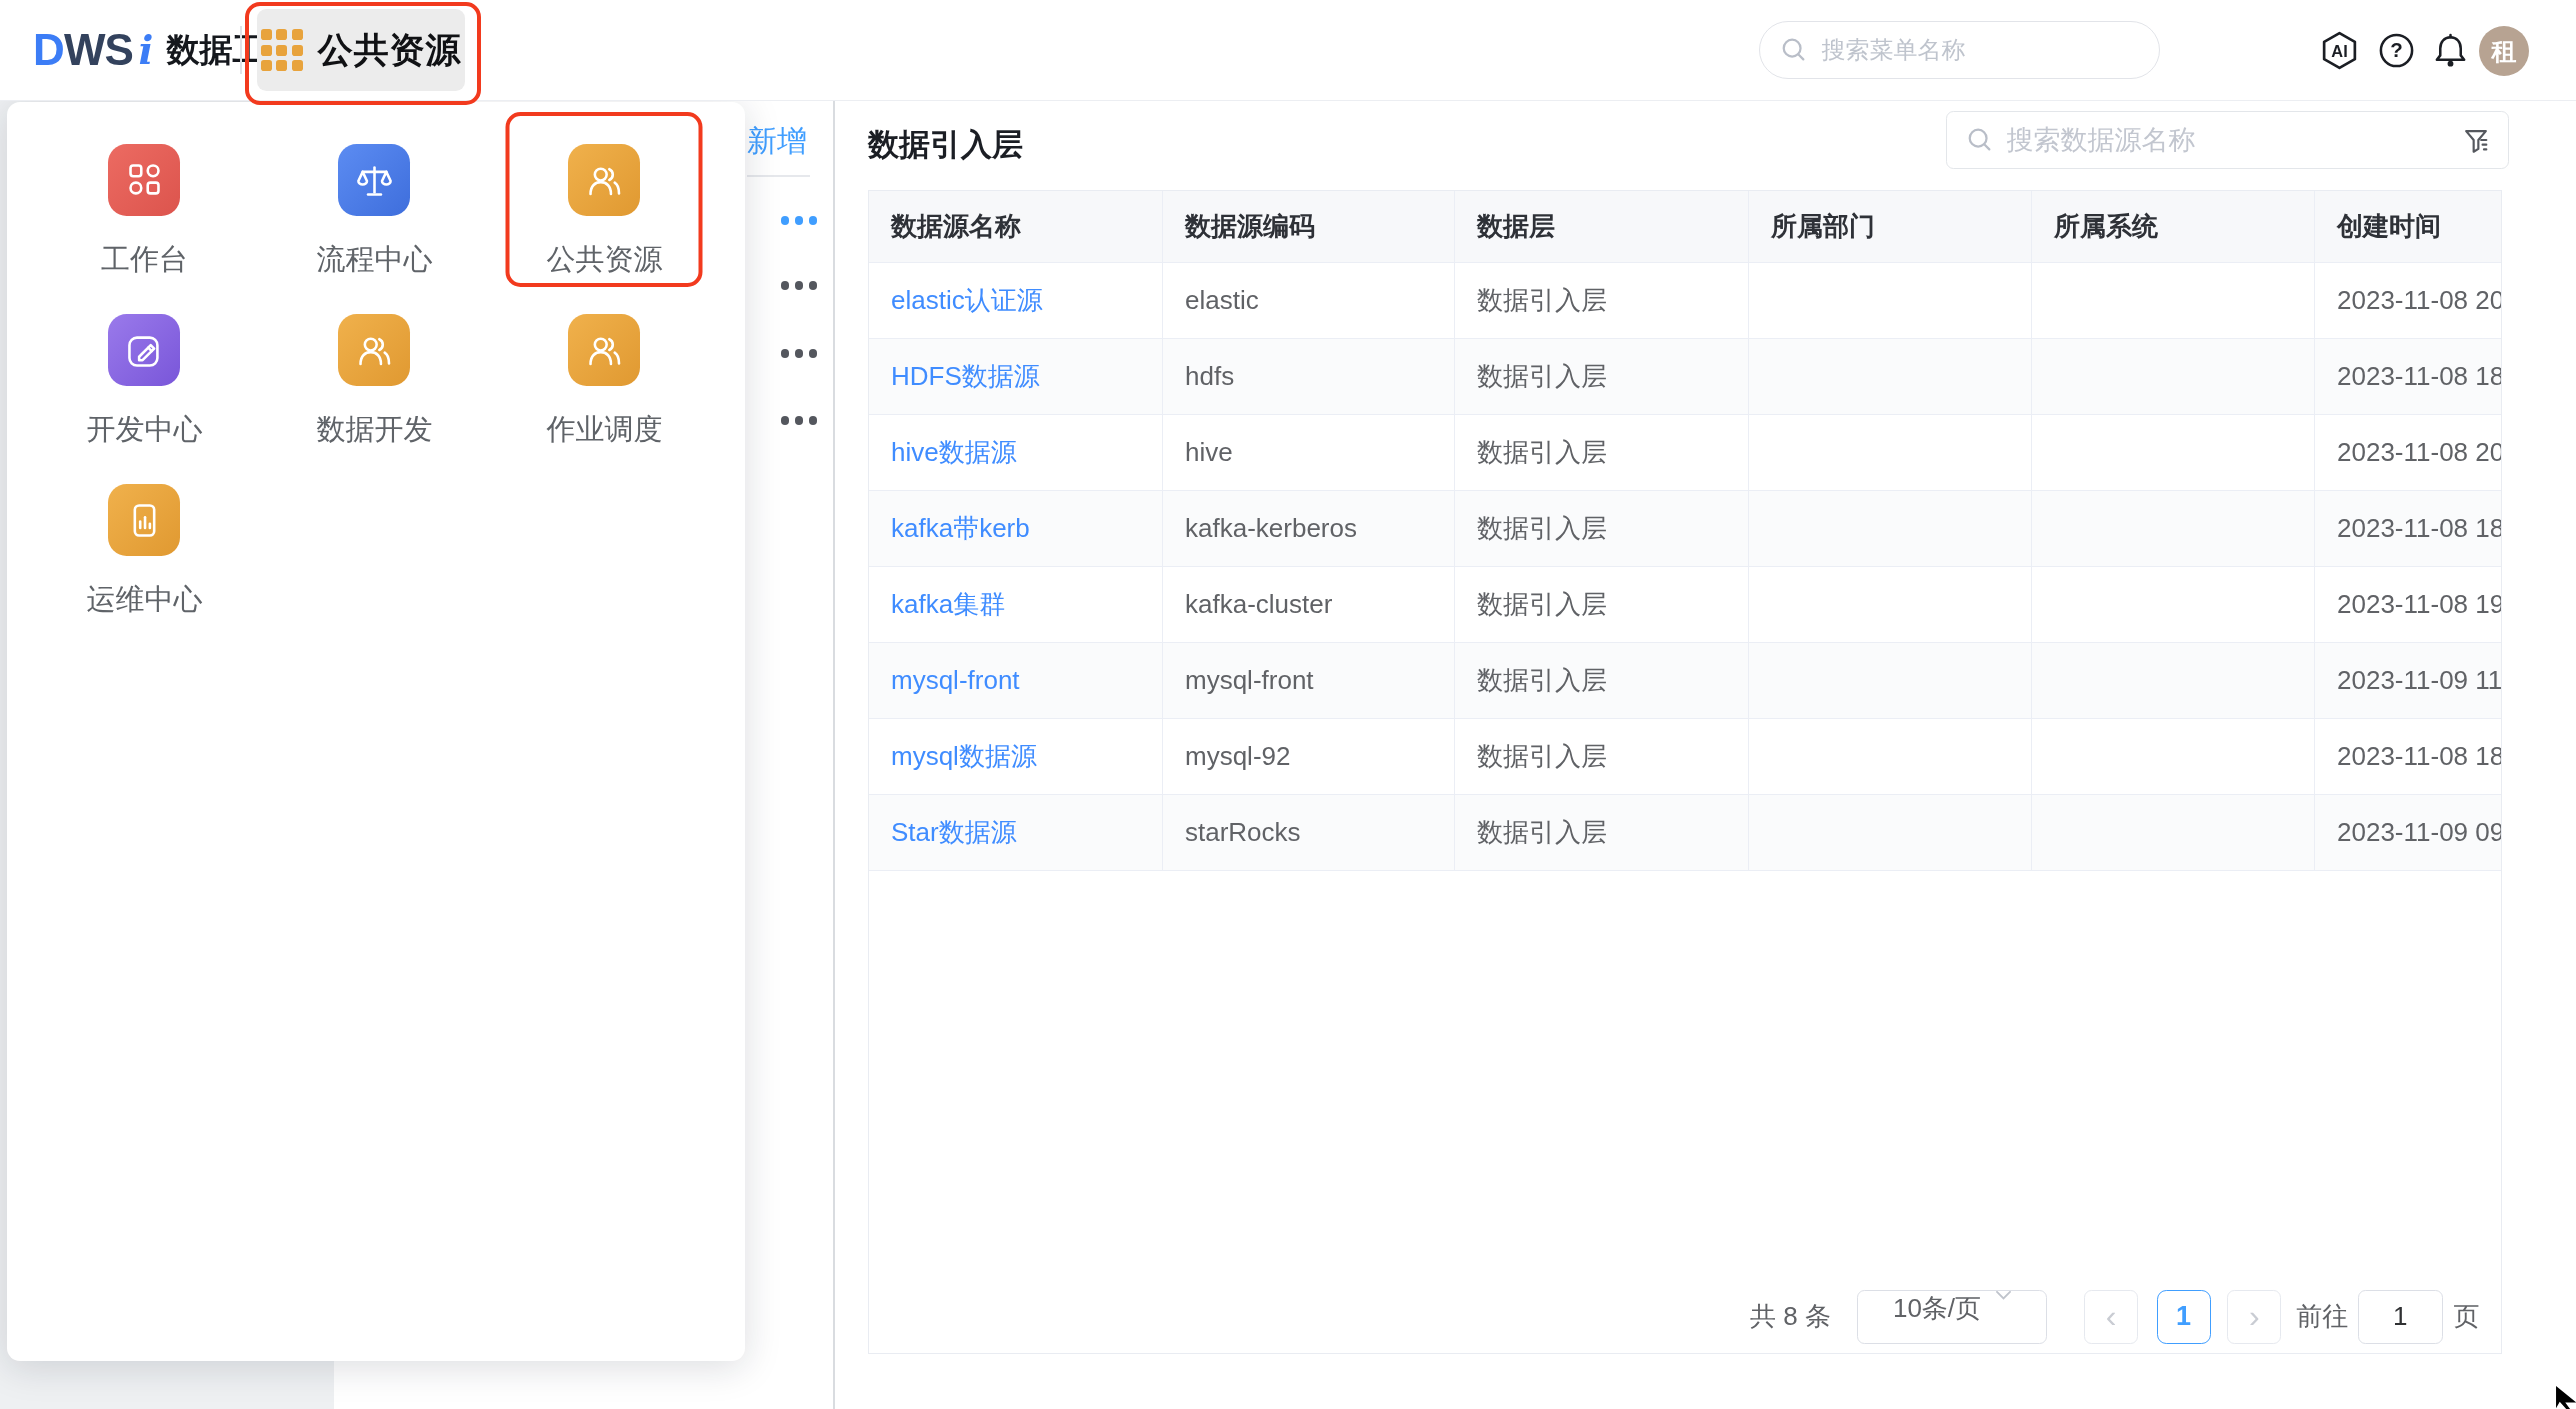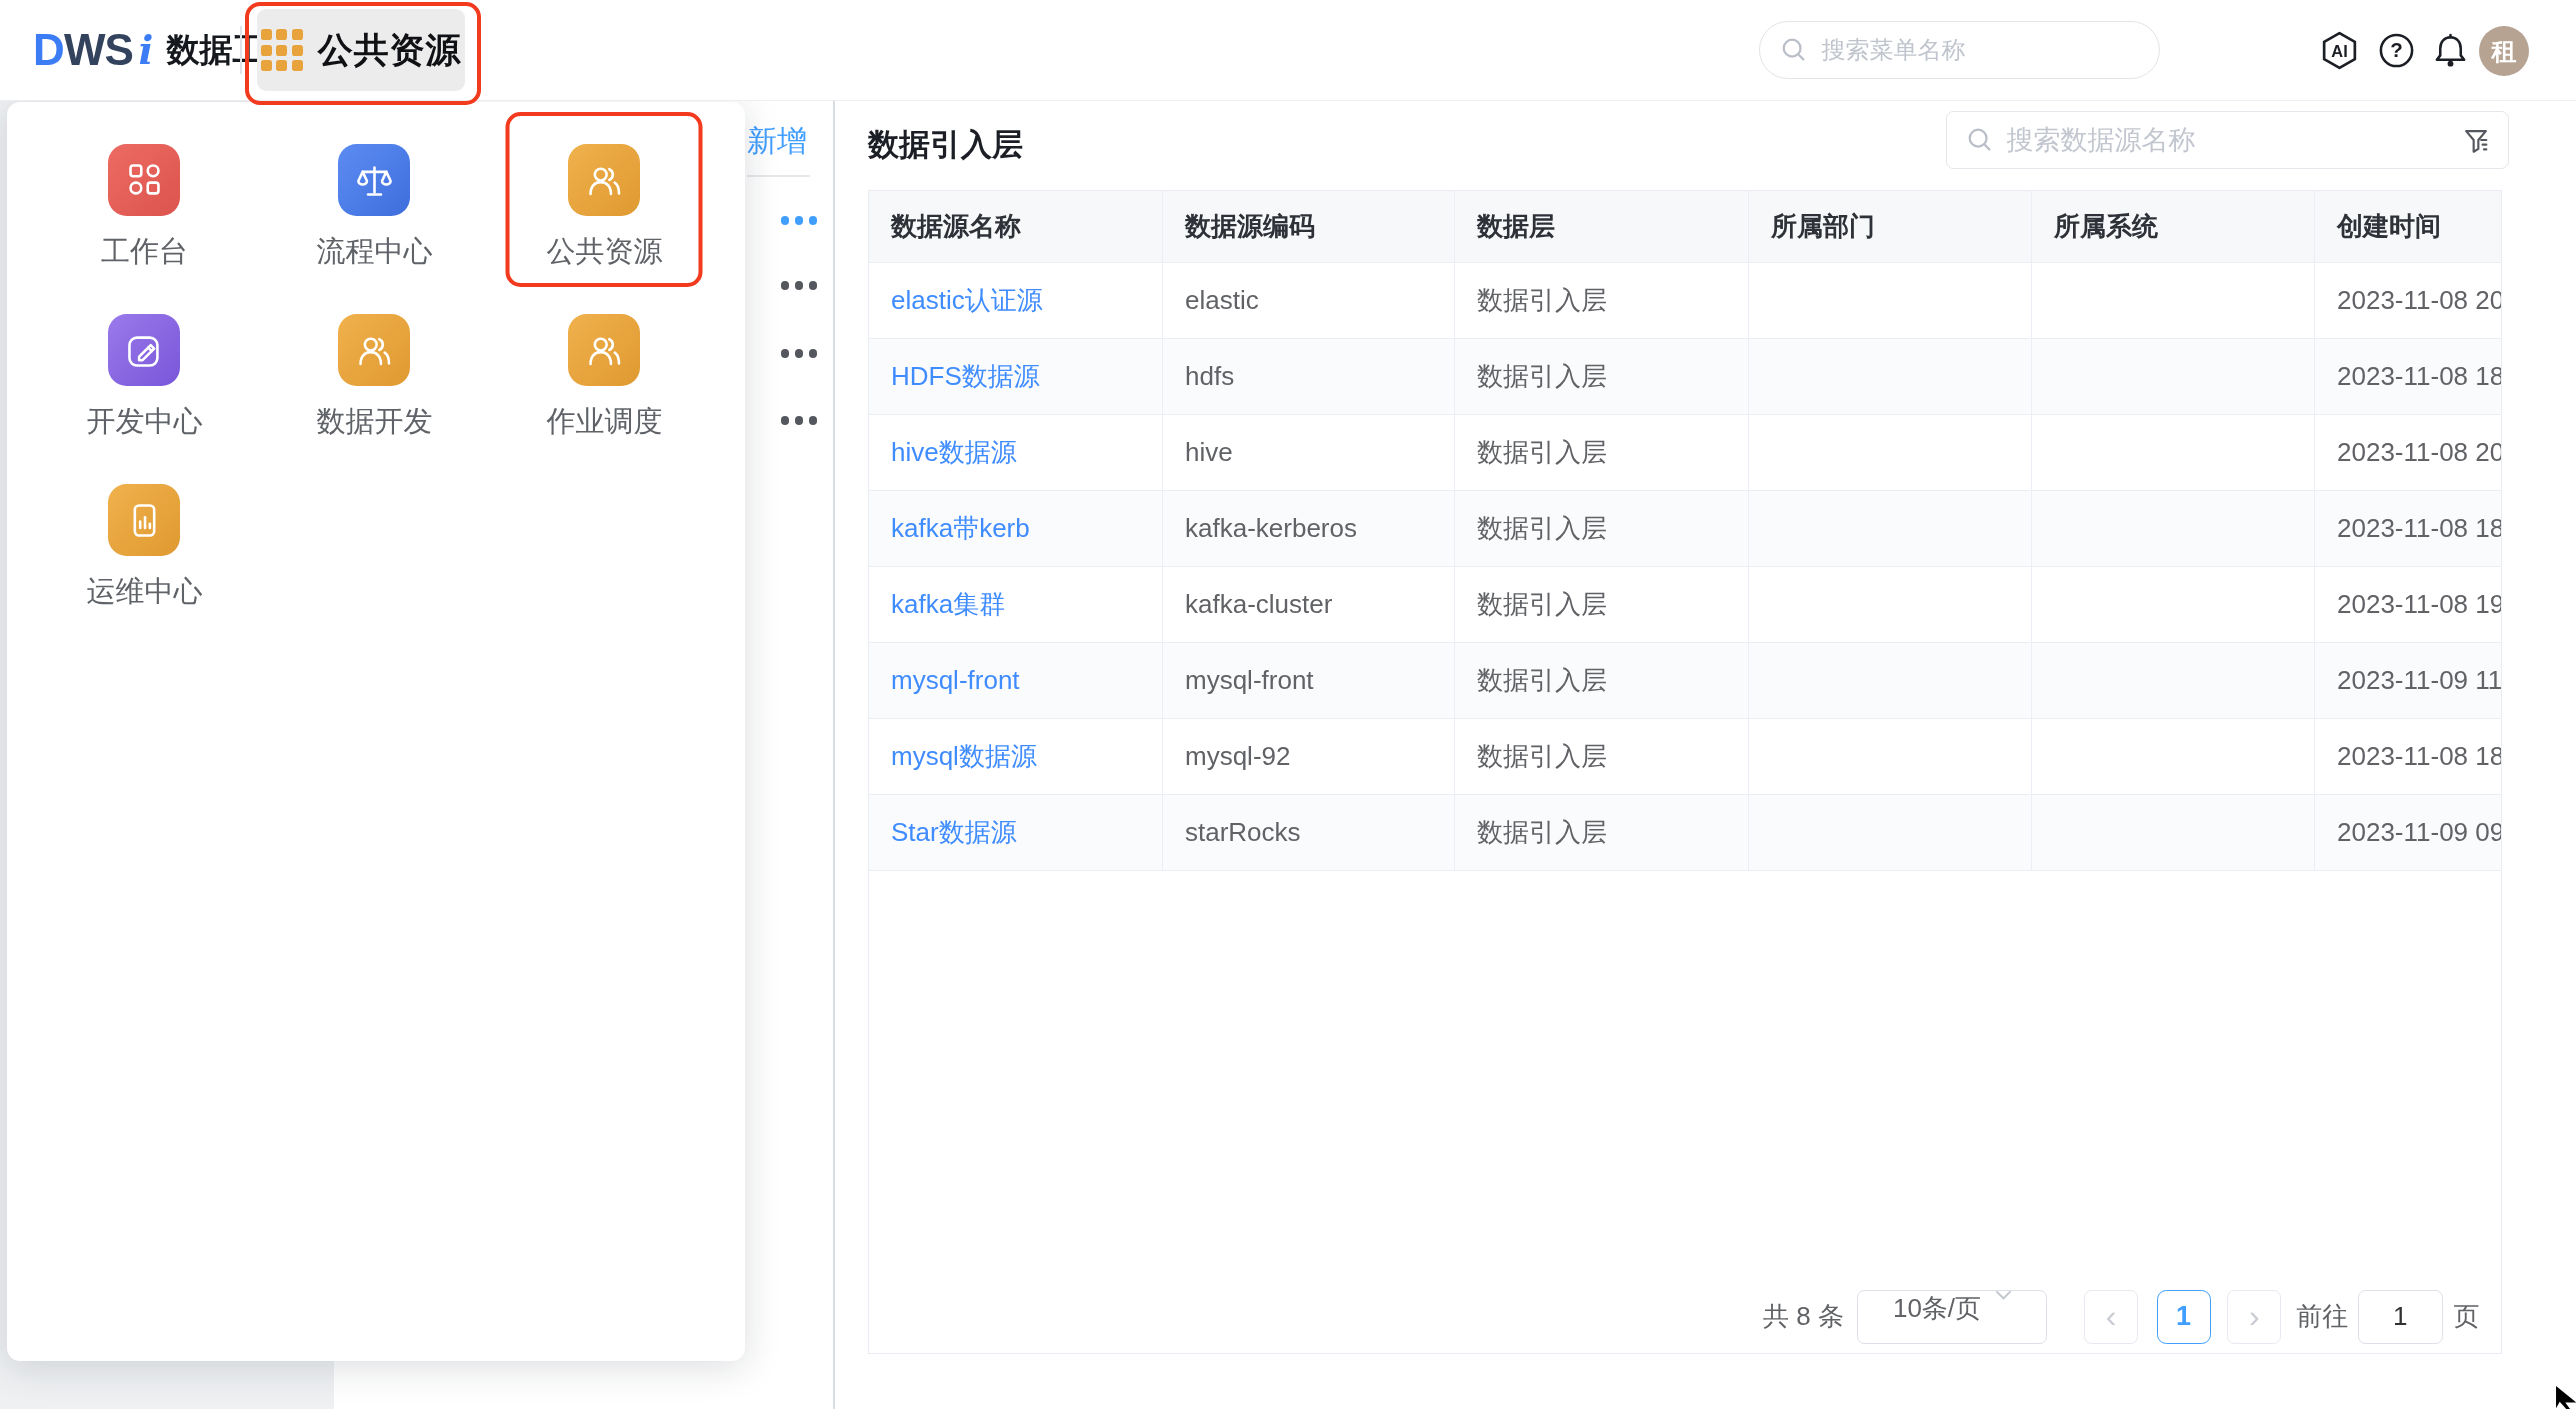--- a/index.html
+++ b/index.html
@@ -48,21 +48,21 @@
 
   
   .panel{position:absolute;left:7.4px;top:102px;width:738px;height:1259px;background:#fff;border-radius:13px;
          box-shadow:0 5.6px 37px rgba(20,30,50,.15);z-index:20;}
   .menu-grid{position:absolute;left:22px;top:42px;display:grid;grid-template-columns:repeat(3,230px);
              grid-auto-rows:170px;justify-items:center;}
   .menu-item{position:relative;display:flex;flex-direction:column;align-items:center;width:197px;}
   .menu-item .tile{width:72px;height:72px;border-radius:18.6px;display:flex;align-items:center;justify-content:center;}
   .menu-item .tile svg{width:43px;height:43px;stroke:#fff;fill:none;stroke-width:2.4;
                        stroke-linecap:round;stroke-linejoin:round;}
-  .menu-item .menu-label{margin-top:16px;font-size:29px;color:#5f6368;white-space:nowrap;}
+  .menu-item .menu-label{margin-top:24px;font-size:29px;color:#5f6368;white-space:nowrap;}
   .menu-item.hl::after{content:"";position:absolute;left:50%;transform:translateX(-50%);top:-32px;
                        width:197px;height:175px;border:4.6px solid #F23A1E;border-radius:15px;box-sizing:border-box;}
 
   
   .page-title{position:absolute;left:868px;top:124px;font-size:31px;font-weight:700;color:#1B1E24;}
   .tbl-search{position:absolute;left:1946px;top:111px;width:563px;height:58px;border:1.9px solid #e3e6ea;
               border-radius:7.4px;display:flex;align-items:center;padding:0 16.7px 0 18.6px;box-sizing:border-box;}
   .tbl-search input{border:none;outline:none;font-size:27px;color:#303133;flex:1;background:transparent;
                     font-family:inherit;min-width:0;}
   .tbl-search input::placeholder{color:#c2c6cf;}
@@ -78,21 +78,21 @@
   .dtable tr.even td{background:#fafbfc;}
   .dtable td .lnk{color:#3F8CFF;cursor:pointer;margin-top:40px;}
   .dtable th:nth-child(1){width:271px;}
   .dtable th:nth-child(2){width:269px;}
   .dtable th:nth-child(3){width:271px;}
   .dtable th:nth-child(4){width:260px;}
   .dtable th:nth-child(5){width:260px;}
 
   
   .pager{position:absolute;right:21.4px;bottom:9.3px;display:flex;align-items:center;font-size:26px;color:#606266;}
-  .pager .total{margin-right:13px;}
+  .pager .total{margin-right:26px;}
   .psel{width:190px;height:54px;border:0.9px solid #dcdfe6;border-radius:7.4px;display:flex;align-items:flex-start;
         justify-content:center;gap:15px;margin-right:37px;box-sizing:border-box;color:#606266;}
   .pbtn{width:54px;height:54px;border:0.9px solid #e6e9ef;border-radius:7.4px;display:flex;align-items:center;
         justify-content:center;font-size:32px;color:#c9ccd3;box-sizing:border-box;background:#fff;}
   .pbtn.prev{margin-right:18.6px;} .pbtn.next{margin-right:15px;}
   .pcur{width:54px;height:54px;border:1.9px solid #409EFF;border-radius:9.3px;display:flex;align-items:center;
         justify-content:center;font-size:27px;font-weight:600;color:#409EFF;box-sizing:border-box;margin-right:16.7px;}
   .goto{margin-right:9.3px;}
   .ginput{width:85px;height:54px;border:0.9px solid #dcdfe6;border-radius:7.4px;text-align:center;font-size:26px;
           color:#303133;box-sizing:border-box;margin-right:11px;outline:none;font-family:inherit;}

